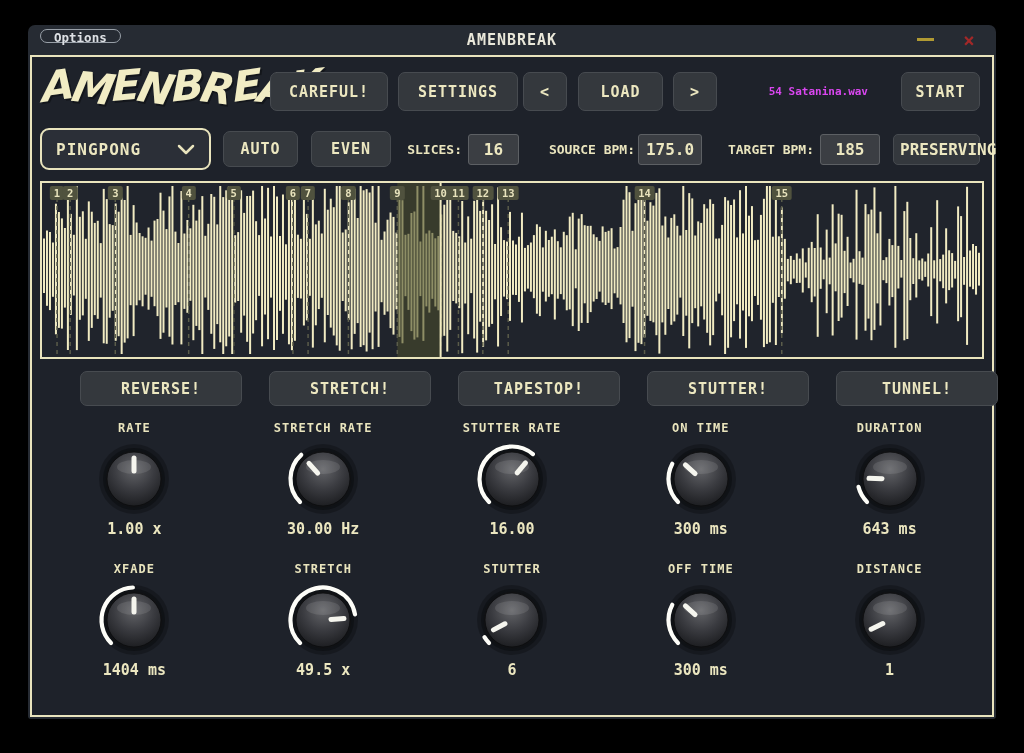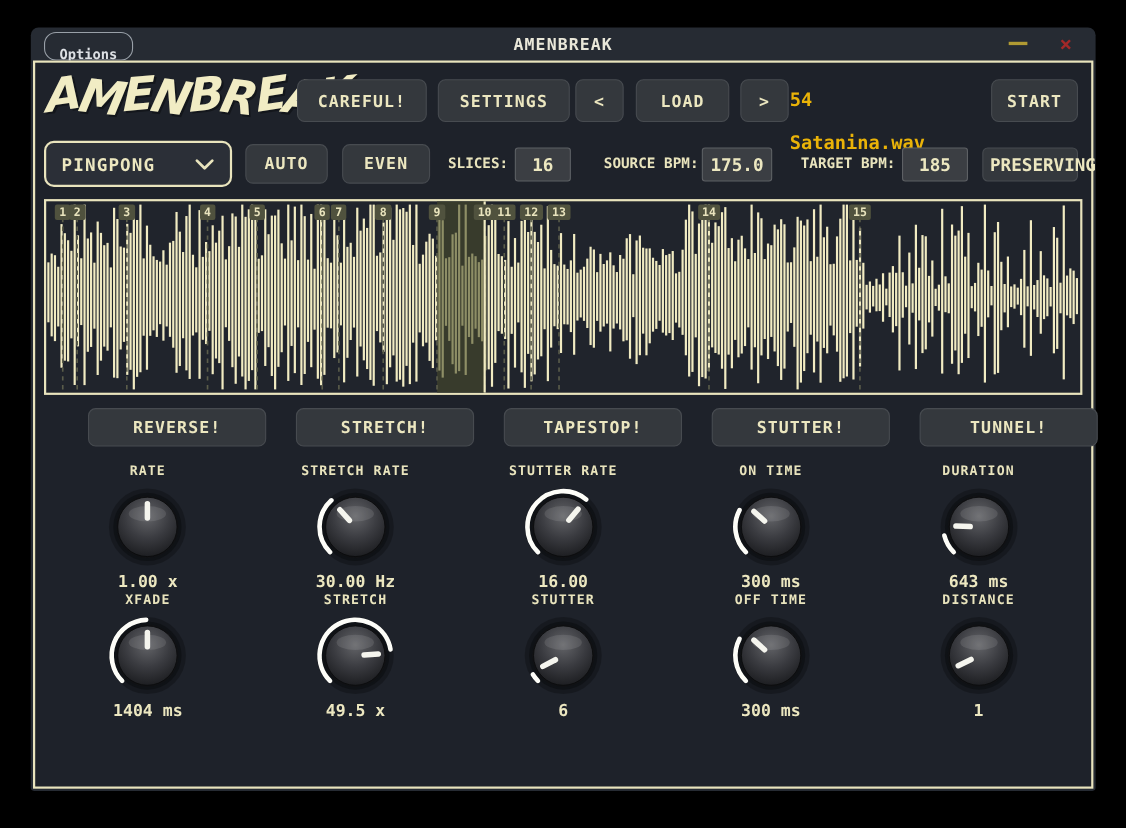--- a/index.html
+++ b/index.html
@@ -2,42 +2,42 @@
 <html><head>
 <meta charset="utf-8">
 <style>
   html,body{margin:0;padding:0;background:#000;}
   .stage{position:relative;width:1024px;height:753px;background:#000;overflow:hidden;
          font-family:"DejaVu Sans Mono",monospace;}
   .window{position:absolute;left:28px;top:25px;width:968px;height:694px;
           background:#262b33;border-radius:7px 7px 3px 3px;}
   
   .titlebar{position:absolute;left:0;top:0;right:0;height:30px;}
-  .options-btn{position:absolute;left:12px;top:4px;height:14px;padding:12px 13px;
+  .options-btn{position:absolute;left:12px;top:4px;height:14px;padding:0 13px;
       background:transparent;border:1.5px solid #99a0a8;border-radius:11px;
       color:#dde0e4;font-family:"DejaVu Sans Mono",monospace;font-size:12.5px;font-weight:bold;cursor:pointer;}
   .win-title{position:absolute;left:0;right:0;top:0;height:30px;line-height:30px;text-align:center;
       color:#e9e7d9;font-size:15px;font-weight:bold;letter-spacing:1px;}
   .min-btn{position:absolute;right:62px;top:13px;width:17px;height:3px;background:#b09a33;cursor:pointer;}
   .close-btn{position:absolute;right:16px;top:2px;width:22px;height:26px;line-height:26px;text-align:center;
       color:#a22828;font-size:19px;font-weight:bold;cursor:pointer;}
   
   .content{position:absolute;left:2px;right:2px;top:30px;bottom:2px;
       border:2px solid #e9e4bd;background:#1e222a;}
   .hdr-row{position:relative;height:71px;}
   .ctl-row{position:relative;height:53px;}
   .logo{position:absolute;left:10px;top:2px;height:56px;line-height:56px;white-space:nowrap;
       font-family:"DejaVu Sans",sans-serif;font-style:italic;font-weight:900;font-size:42px;
       letter-spacing:-2px;color:#f1ecc4;transform:skewX(-6deg);text-shadow:2px 2px 0 rgba(0,0,0,.35);}
   .logo span{display:inline-block;}
   .btn{position:absolute;background:#34383d;border:1px solid #474b50;border-radius:7px;
       color:#ece7c0;font-family:"DejaVu Sans Mono",monospace;font-weight:bold;font-size:15px;
       letter-spacing:1px;cursor:pointer;text-align:center;}
   .filename{position:absolute;left:686px;top:15px;width:150px;height:39px;line-height:39px;
-      text-align:left;color:#eab308;font-size:17px;font-weight:bold;}
+      text-align:right;color:#d946ef;font-size:11px;font-weight:bold;}
   .dropdown{position:absolute;left:8px;top:0;width:171px;height:42px;background:#2b2f37;
       border:2px solid #e9e4bd;border-radius:9px;display:flex;align-items:center;
       padding:18px 14px;box-sizing:border-box;cursor:pointer;}
   .dropdown .dd-text{flex:1;color:#ece7c0;font-size:16px;font-weight:bold;letter-spacing:1px;}
   .small-label{position:absolute;color:#e9e4bd;font-size:13px;font-weight:bold;top:14px;
       height:16px;line-height:16px;text-align:right;}
   .val-box{position:absolute;top:6px;height:29px;line-height:29px;background:#3b3e43;
       border:1px solid #5d6064;border-radius:3px;color:#ece7c0;font-size:16px;font-weight:bold;
       text-align:center;cursor:text;}
   
@@ -48,21 +48,21 @@
   .fig-caption{height:18px;margin:2px 10px 0 0;text-align:right;color:#e9e4bd;
       font-size:12.5px;font-weight:bold;font-style:italic;}
   
   .effects-row{display:flex;justify-content:space-between;padding:0 21px;margin-top:12px;}
   .fx-btn{flex:0 0 162px;height:35px;line-height:33px;background:#34383d;border:1px solid #474b50;
       border-radius:7px;color:#ece7c0;font-family:"DejaVu Sans Mono",monospace;font-weight:bold;
       font-size:15px;letter-spacing:1px;text-align:center;cursor:pointer;box-sizing:border-box;margin-left:27px;}
   
   .knob-row{display:flex;padding:0 8px;}
   .knob-row1{margin-top:15px;}
-  .knob-row2{margin-top:0;}
+  .knob-row2{margin-top:24px;}
   .knob-cell{flex:1;display:flex;flex-direction:column;align-items:center;}
   .knob-label{height:14px;line-height:14px;color:#e9e4bd;font-size:12px;font-weight:bold;
       letter-spacing:1px;margin-bottom:6px;}
   .knob-value{height:17px;line-height:17px;color:#ece7c0;font-size:15px;font-weight:bold;margin-top:4px;}
   .knob-svg{cursor:pointer;}
 </style>
 </head>
 <body>
 
 <div class="stage">

